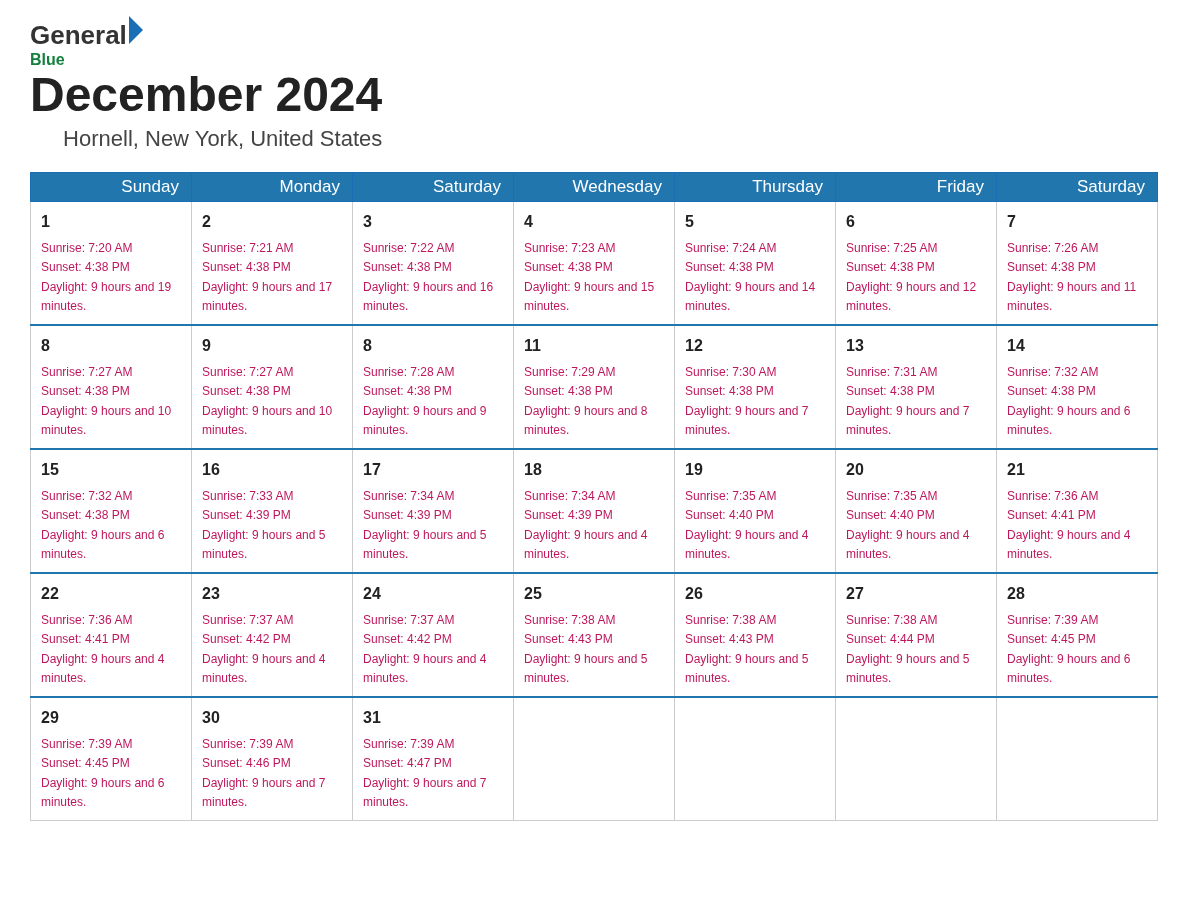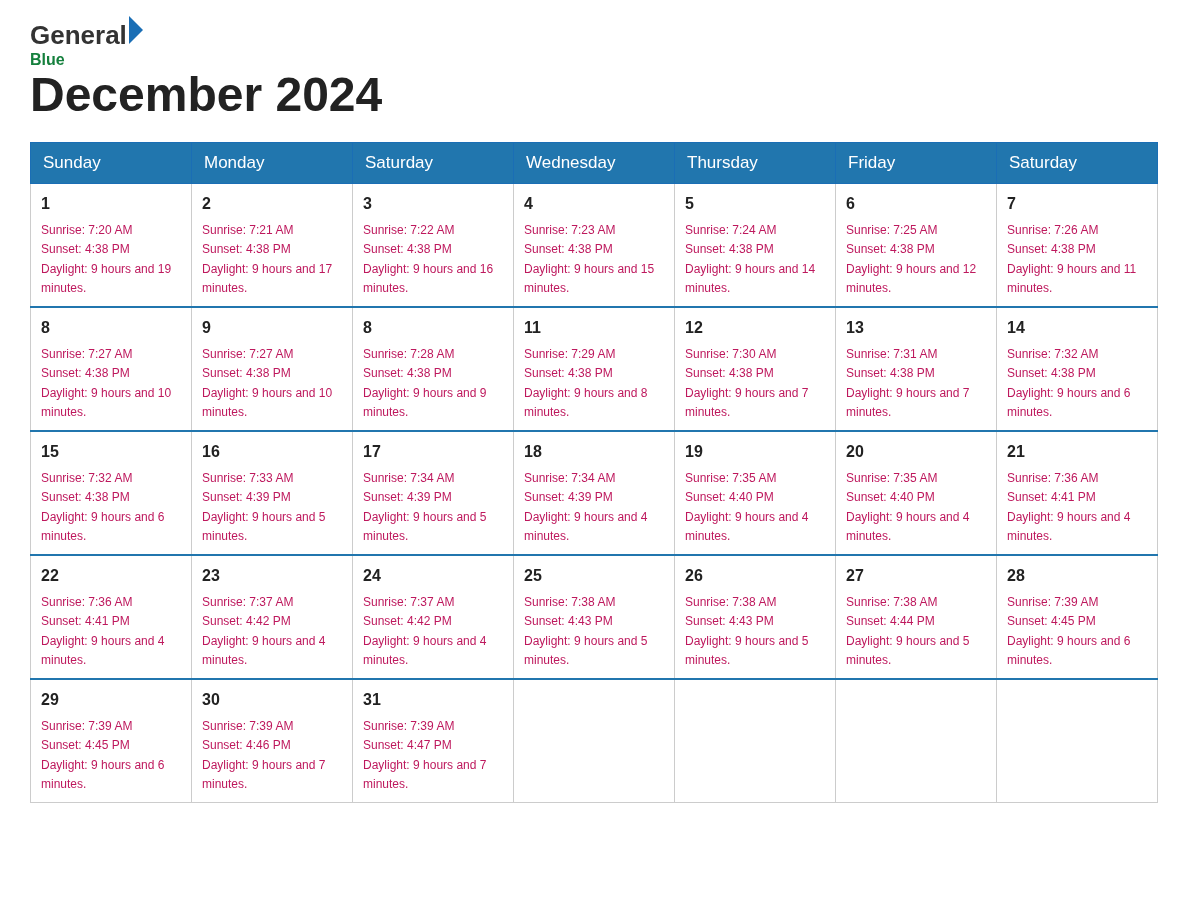--- a/index.html
+++ b/index.html
@@ -61,22 +61,22 @@
     .calendar-table {
       width: 100%;
       border-collapse: collapse;
       border: 1px solid #aaa;
     }
     .calendar-table th {
       background-color: #2176ae;
       color: #fff;
       font-size: 17px;
       font-weight: normal;
-      padding: 10px 12px;
-      text-align: left;
+      padding: 4px 12px;
+      text-align: right;
       border: 1px solid #1a6eb5;
     }
     .calendar-table td {
       vertical-align: top;
       padding: 8px 10px;
       border: 1px solid #ccc;
       width: 14.28%;
       min-height: 100px;
       font-size: 13px;
       color: #333;
@@ -106,20 +106,21 @@
 <div class="header-area">
   <div class="logo-wrapper">
     <div class="logo-top-row">
       <span class="logo-text-general">General</span>
       <div class="logo-triangle"></div>
     </div>
     <span class="logo-text-blue">Blue</span>
   </div>
   <div class="title-area">
     <div class="month-title">December 2024</div>
+    <div class="location-title">Hornell, New York, United States</div>
   </div>
 </div>
 
 <table class="calendar-table">
   <thead>
     <tr>
     <th>Sunday</th>
         <th>Monday</th>
         <th>Saturday</th>
         <th>Wednesday</th>

